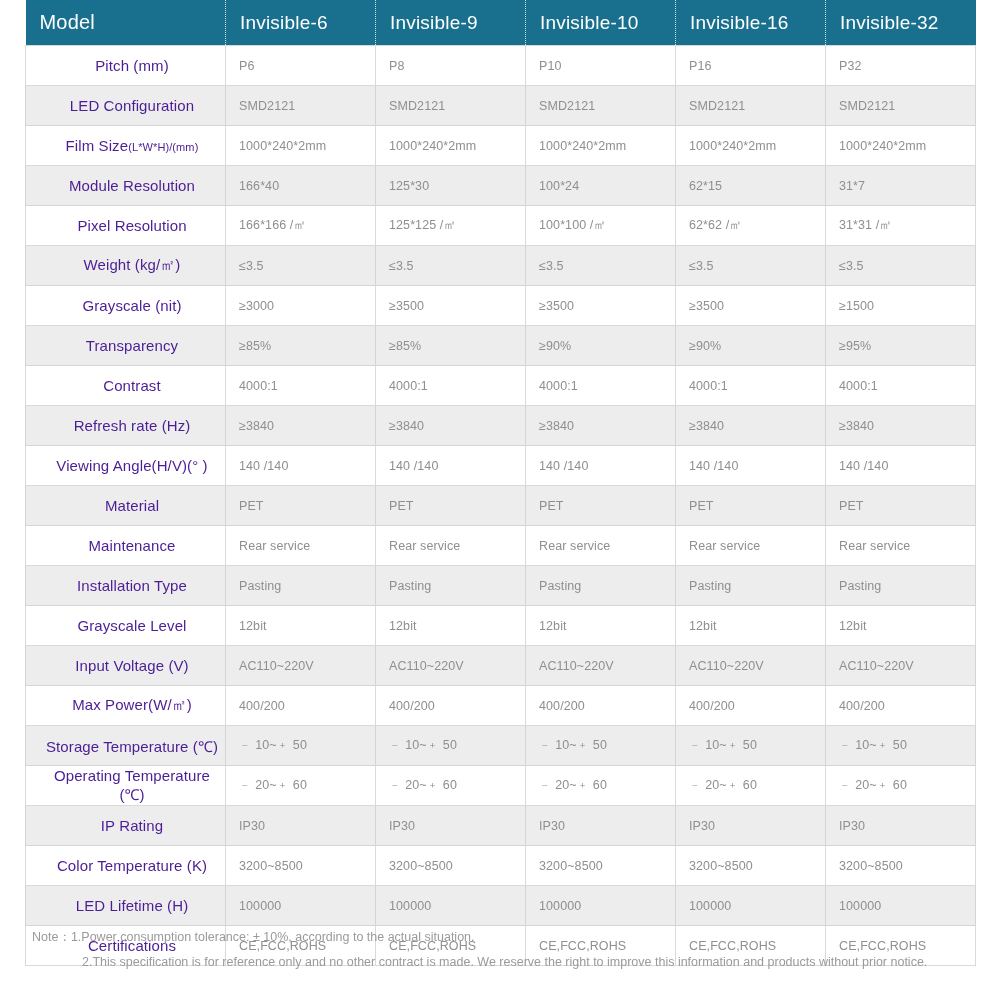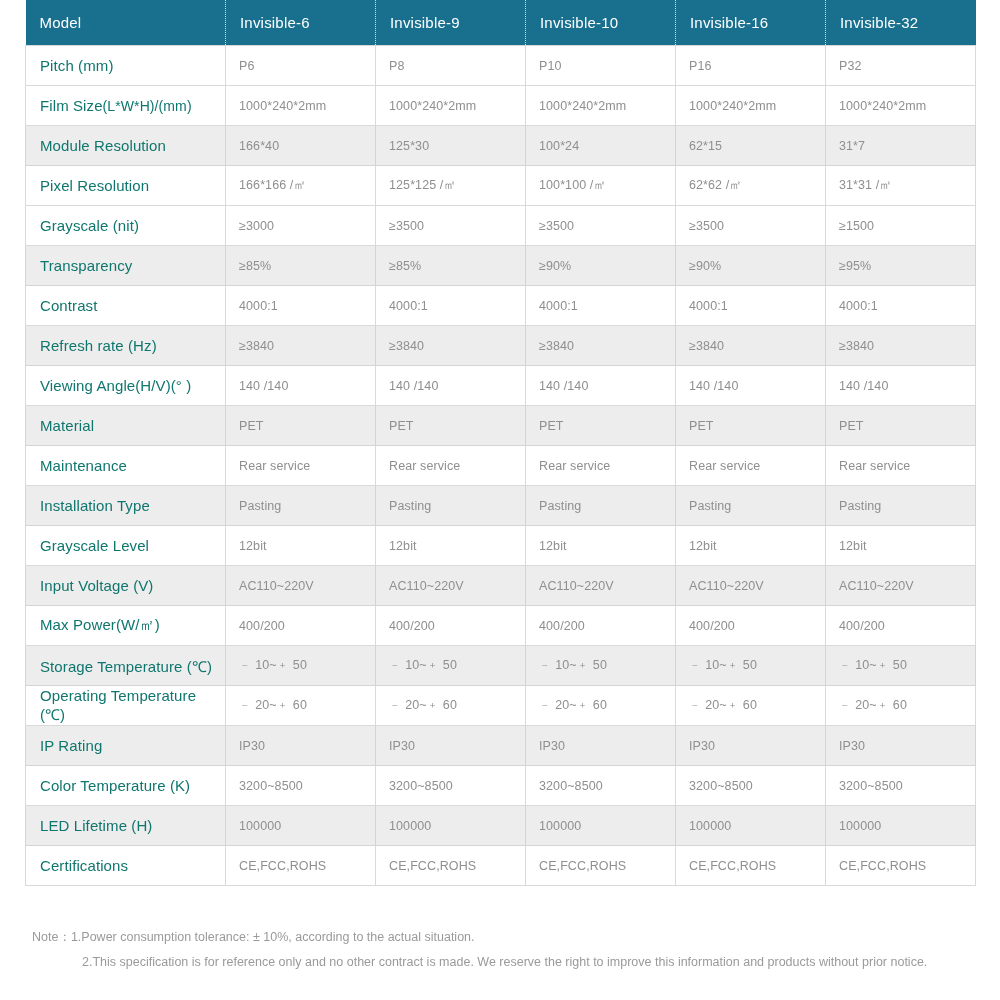--- a/index.html
+++ b/index.html
@@ -47,58 +47,59 @@
     font-weight: normal;
     text-align: left;
     height: 45px;
     padding: 0 0 0 14px;
     border: none;
     vertical-align: middle;
     letter-spacing: 0.2px;
   }
 
   thead th.h-model {
-    font-size: 15px;
+    font-size: 20px;
   }
 
   thead th.h-col {
-    font-size: 15px;
+    font-size: 19px;
     border-left: 1px dotted #cfe3ec;
   }
 
   
   tbody td {
     border: 1px solid #d9d9d9;
     height: 37px;
     vertical-align: middle;
     color: #8a8a8a;
     background: #ffffff;
   }
 
   tbody tr.alt td {
     background: #ededed;
     border-color: #d4d4d4;
   }
 
   td.label {
     padding-left: 14px;
     font-size: 15px;
-    color: #0f766e;
+    color: #4c1d95;
     letter-spacing: 0.1px;
+    text-align: center;
   }
 
   td.val {
     padding-left: 13px;
     font-size: 12.5px;
     color: #8f8f8f;
     letter-spacing: 0.1px;
   }
 
   .sub {
-    font-size: 14px;
+    font-size: 11px;
     vertical-align: baseline;
   }
 
   
   .notes {
     position: absolute;
     left: 24px;
     top: 925px;
     width: 940px;
     color: #9a9a9a;
@@ -147,20 +148,28 @@
       </thead>
       <tbody id="spec-body">
           <tr>
             <td class="label">Pitch (mm)</td>
             <td class="val">P6</td>
             <td class="val">P8</td>
             <td class="val">P10</td>
             <td class="val">P16</td>
             <td class="val">P32</td>
           </tr>
+          <tr class="alt">
+            <td class="label">LED Configuration</td>
+            <td class="val">SMD2121</td>
+            <td class="val">SMD2121</td>
+            <td class="val">SMD2121</td>
+            <td class="val">SMD2121</td>
+            <td class="val">SMD2121</td>
+          </tr>
           <tr>
             <td class="label"><span>Film Size</span><span class="sub">(L*W*H)/(mm)</span></td>
             <td class="val">1000*240*2mm</td>
             <td class="val">1000*240*2mm</td>
             <td class="val">1000*240*2mm</td>
             <td class="val">1000*240*2mm</td>
             <td class="val">1000*240*2mm</td>
           </tr>
           <tr class="alt">
             <td class="label">Module Resolution</td>
@@ -171,20 +180,28 @@
             <td class="val">31*7</td>
           </tr>
           <tr>
             <td class="label">Pixel Resolution</td>
             <td class="val">166*166 /㎡</td>
             <td class="val">125*125 /㎡</td>
             <td class="val">100*100 /㎡</td>
             <td class="val">62*62 /㎡</td>
             <td class="val">31*31 /㎡</td>
           </tr>
+          <tr class="alt">
+            <td class="label">Weight (kg/㎡)</td>
+            <td class="val">≤3.5</td>
+            <td class="val">≤3.5</td>
+            <td class="val">≤3.5</td>
+            <td class="val">≤3.5</td>
+            <td class="val">≤3.5</td>
+          </tr>
           <tr>
             <td class="label">Grayscale (nit)</td>
             <td class="val">≥3000</td>
             <td class="val">≥3500</td>
             <td class="val">≥3500</td>
             <td class="val">≥3500</td>
             <td class="val">≥1500</td>
           </tr>
           <tr class="alt">
             <td class="label">Transparency</td>

